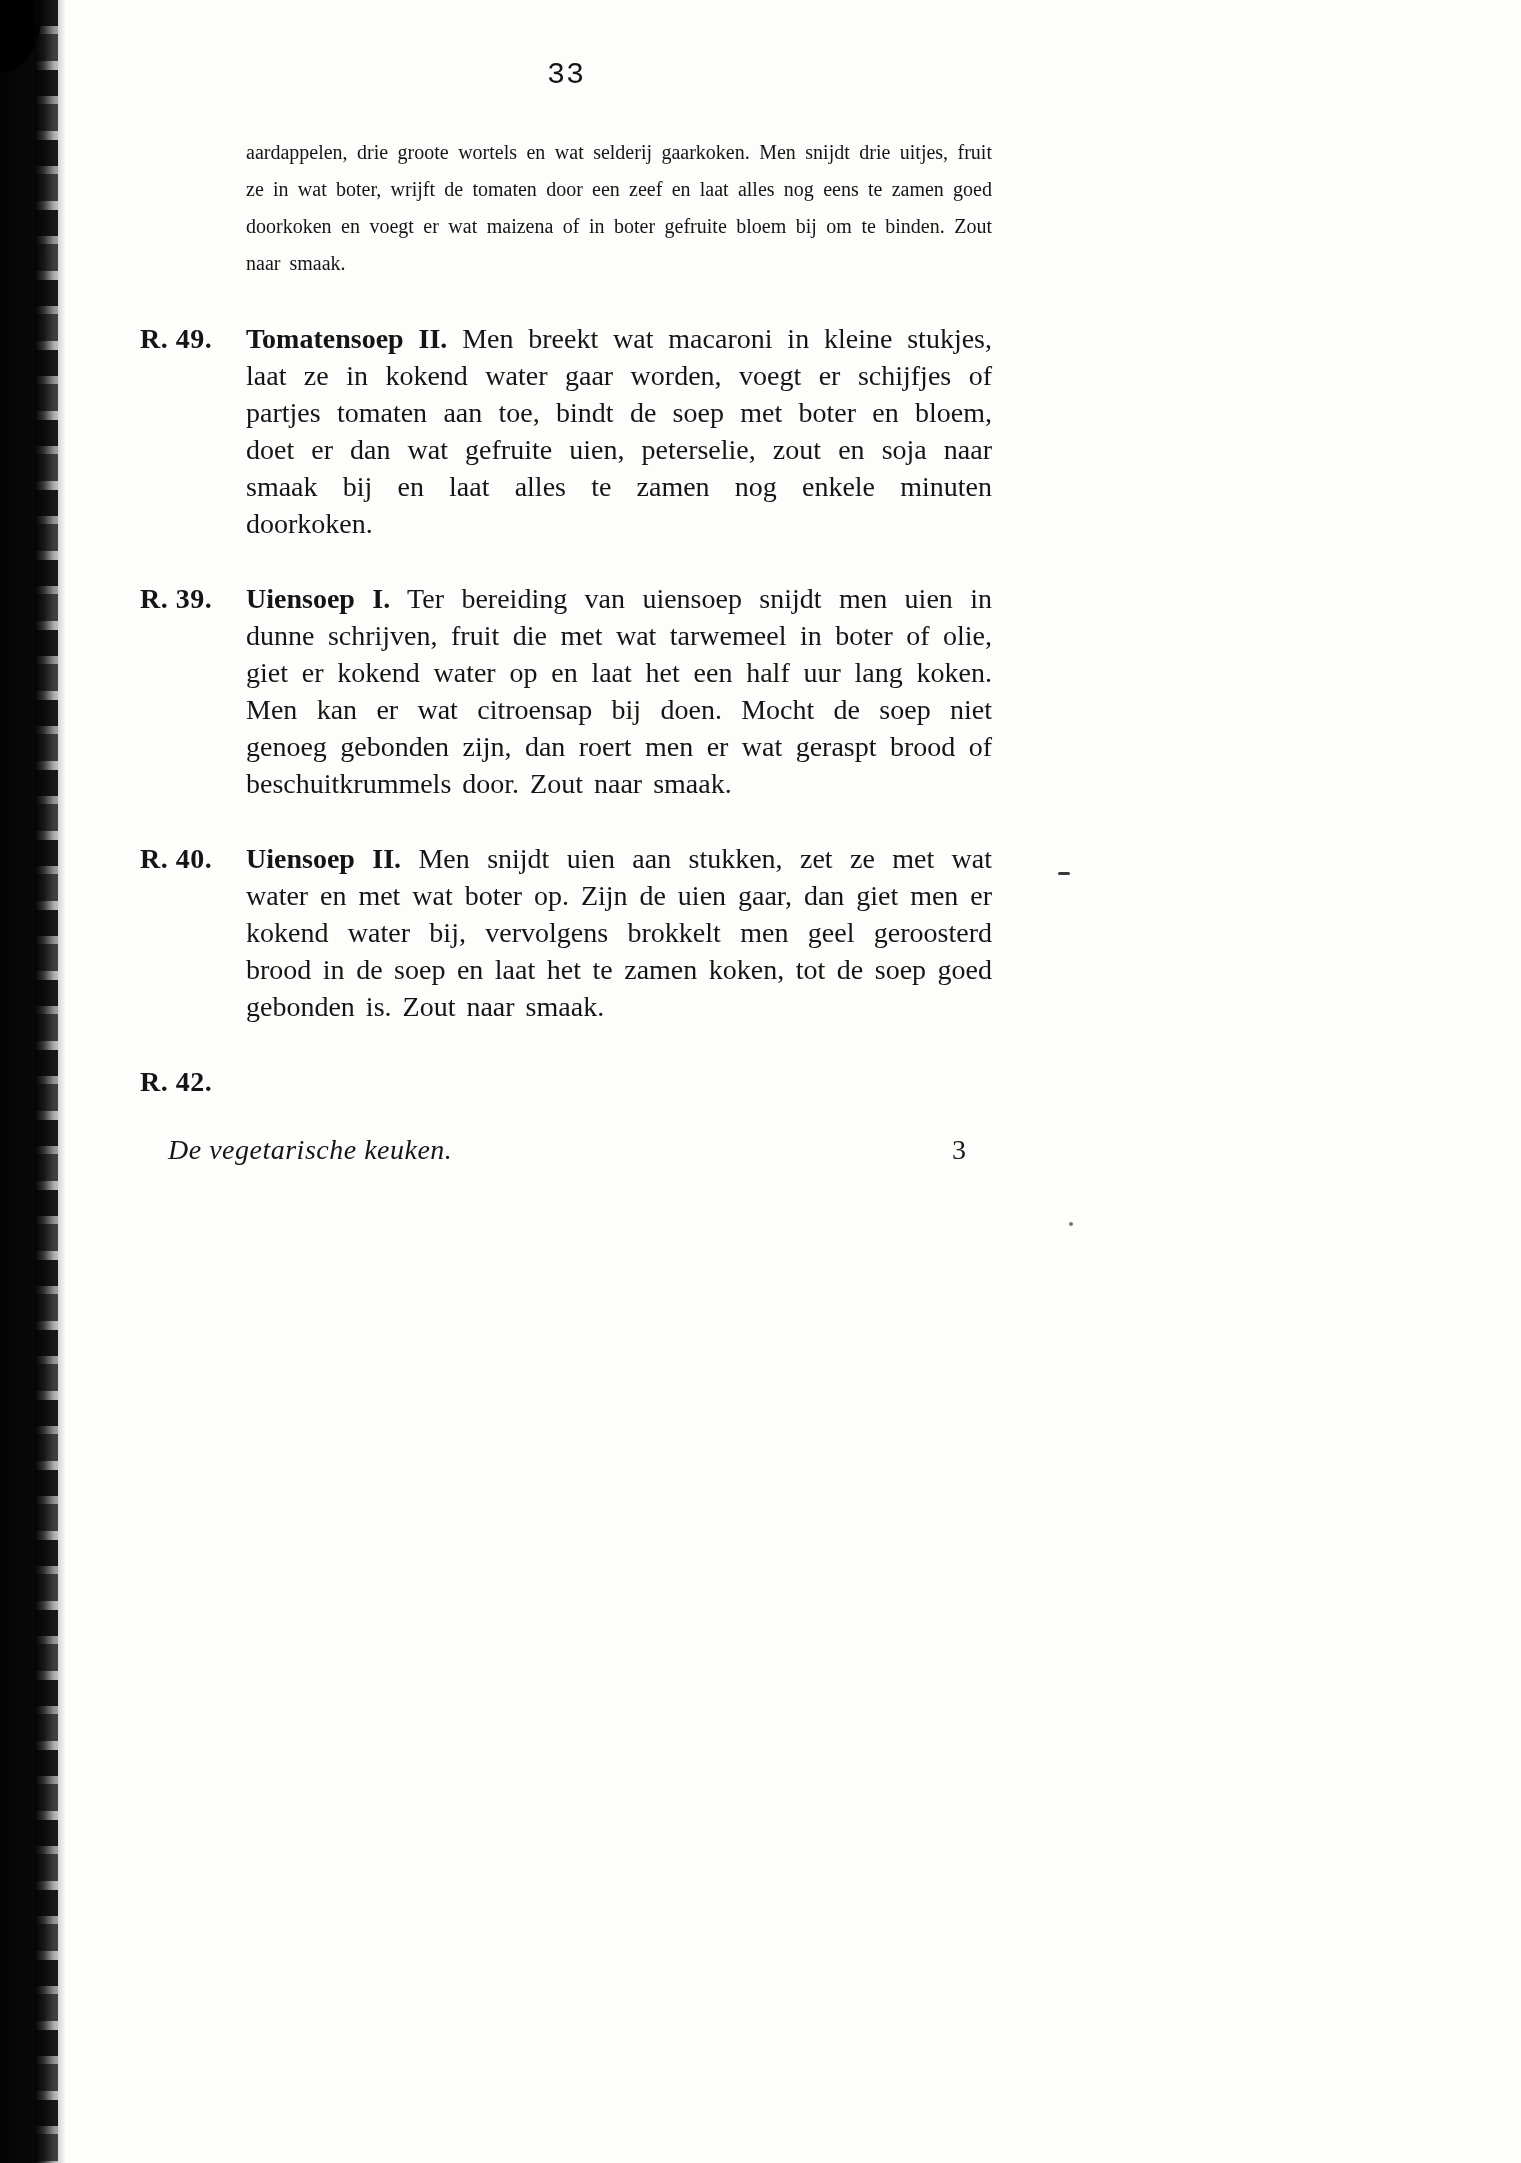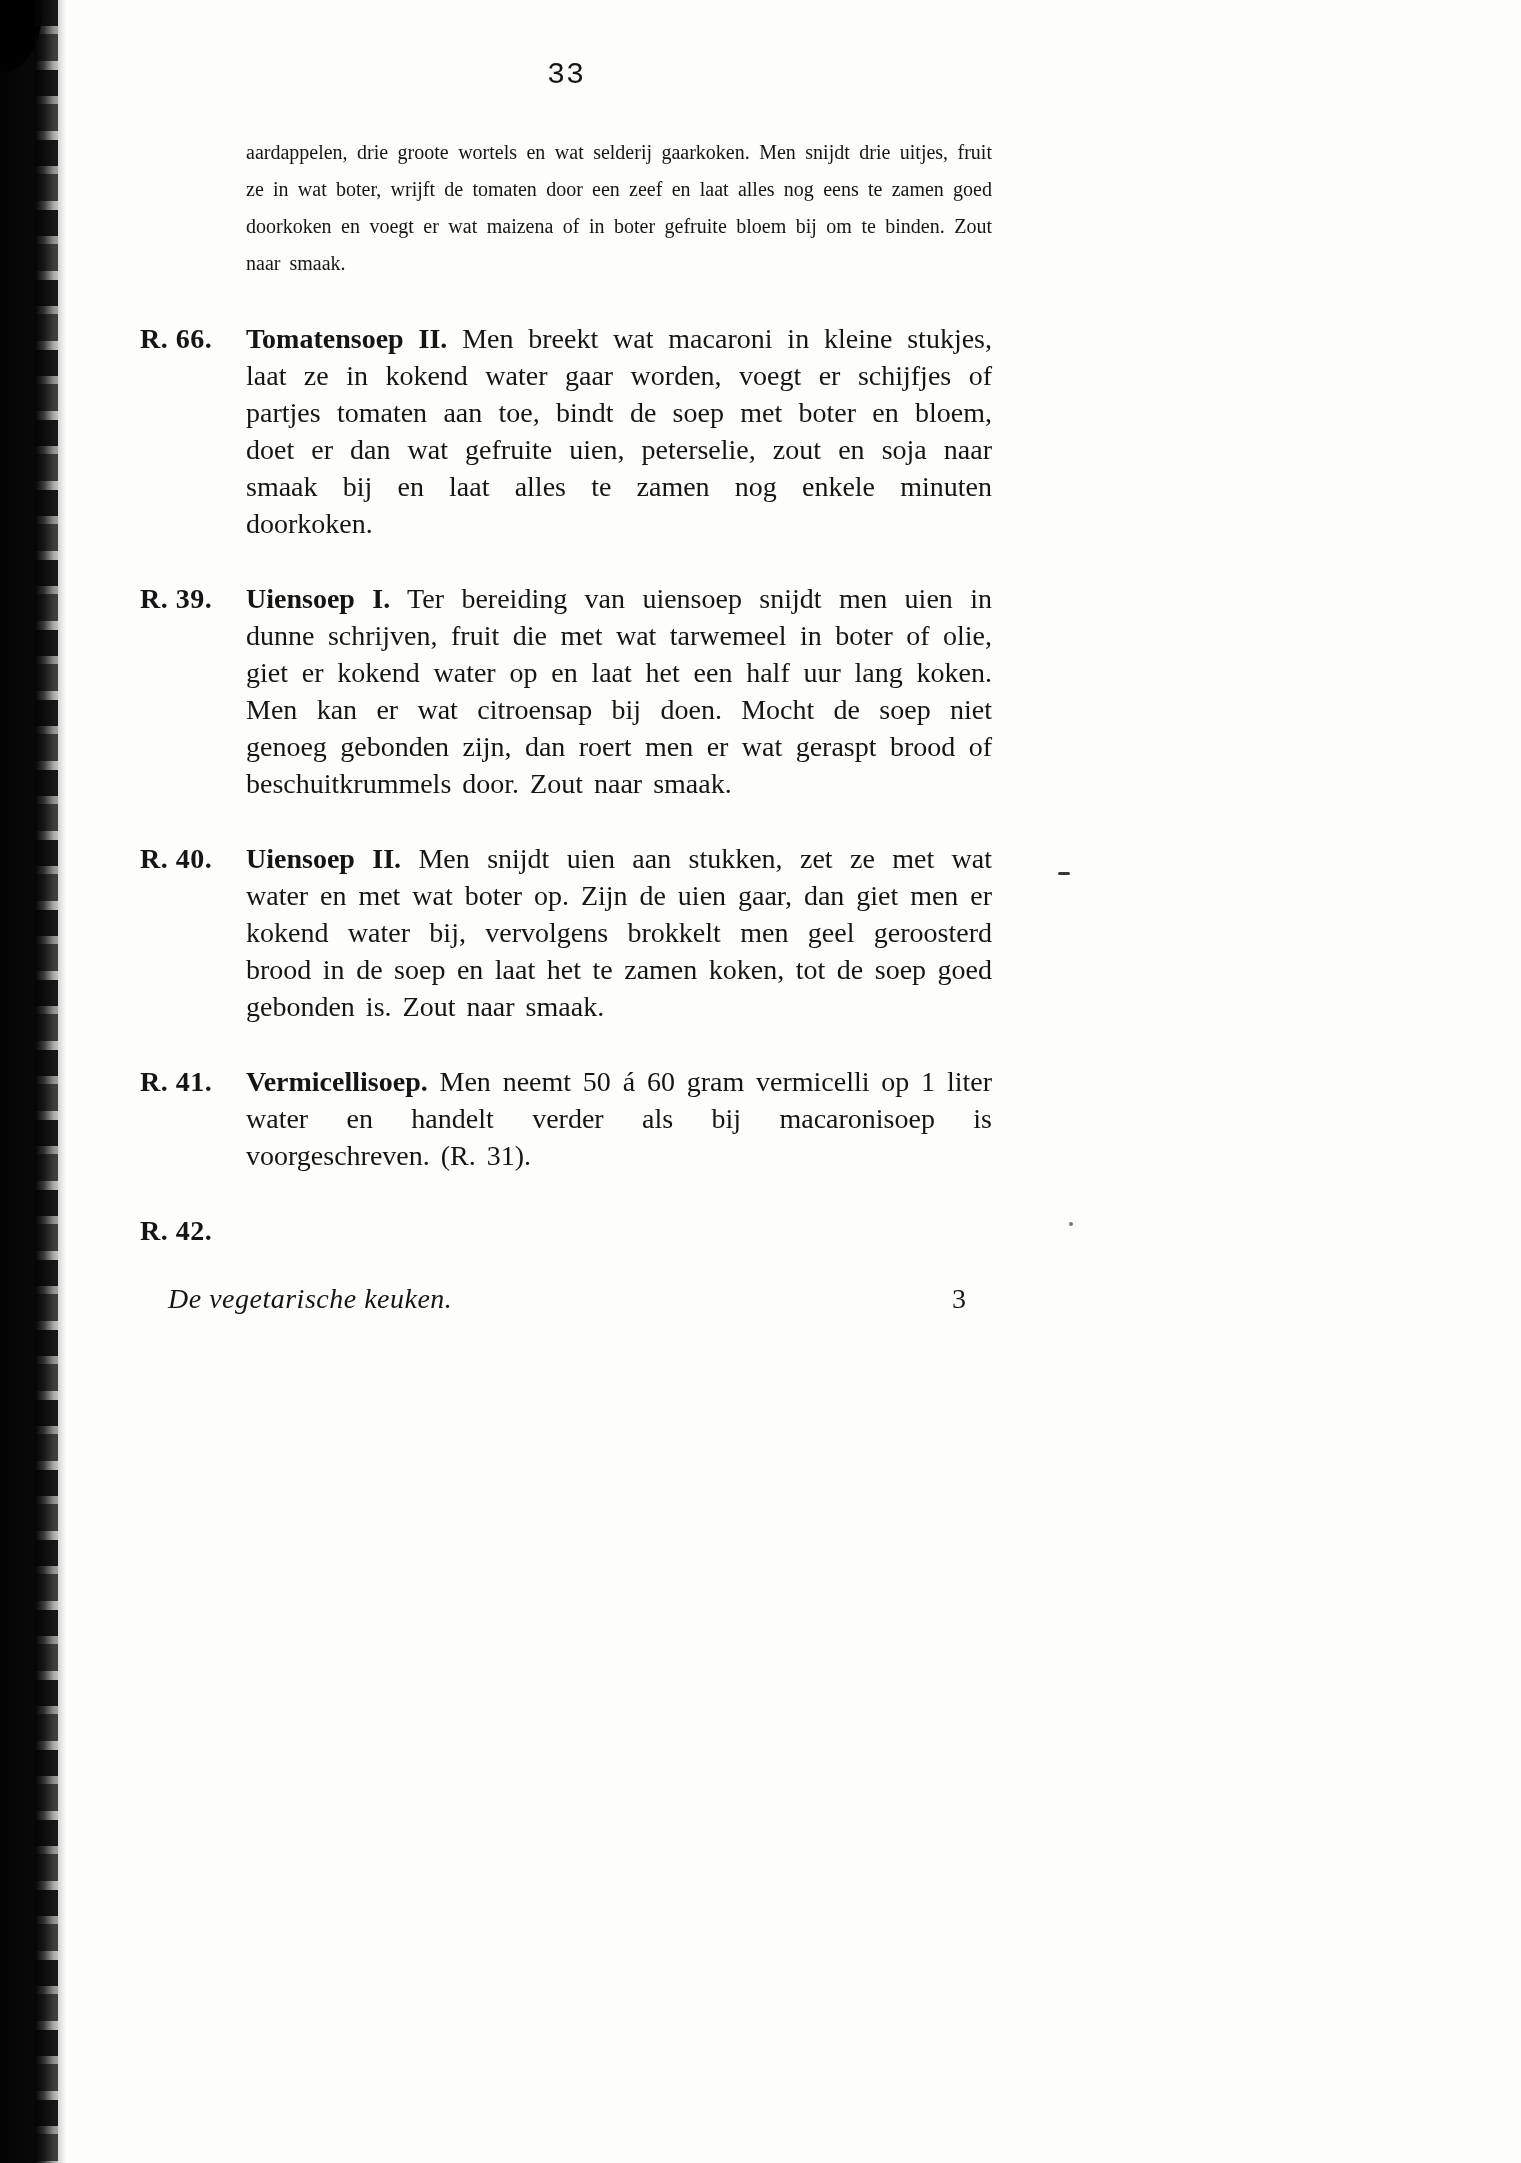--- a/index.html
+++ b/index.html
@@ -140,21 +140,21 @@
     <div class="binding-blob"></div>
   </div>
 
   <div class="content">
 
     <div class="page-number">33</div>
 
     <p class="intro">aardappelen, drie groote wortels en wat selderij gaarkoken. Men snijdt drie uitjes, fruit ze in wat boter, wrijft de tomaten door een zeef en laat alles nog eens te zamen goed doorkoken en voegt er wat maizena of in boter gefruite bloem bij om te binden. Zout naar smaak.</p>
 
     <div class="recipe">
-      <div class="r-num">R. 66.</div>
+      <div class="r-num">R. 49.</div>
       <div class="r-body">
         <span class="r-title">Tomatensoep II.</span>
         <span>Men breekt wat macaroni in kleine stukjes, laat ze in kokend water gaar worden, voegt er schijfjes of partjes tomaten aan toe, bindt de soep met boter en bloem, doet er dan wat gefruite uien, peterselie, zout en soja naar smaak bij en laat alles te zamen nog enkele minuten doorkoken.</span>
       </div>
     </div>
 
     <div class="recipe">
       <div class="r-num">R. 39.</div>
       <div class="r-body">
         <span class="r-title">Uiensoep I.</span>
@@ -163,27 +163,20 @@
     </div>
 
     <div class="recipe">
       <div class="r-num">R. 40.</div>
       <div class="r-body">
         <span class="r-title">Uiensoep II.</span>
         <span>Men snijdt uien aan stukken, zet ze met wat water en met wat boter op. Zijn de uien gaar, dan giet men er kokend water bij, vervolgens brokkelt men geel geroosterd brood in de soep en laat het te zamen koken, tot de soep goed gebonden is. Zout naar smaak.</span>
       </div>
     </div>
 
-    <div class="recipe">
-      <div class="r-num">R. 41.</div>
-      <div class="r-body">
-        <span class="r-title">Vermicellisoep.</span>
-        <span>Men neemt 50 á 60 gram vermicelli op 1 liter water en handelt verder als bij macaronisoep is voorgeschreven. (R. 31).</span>
-      </div>
-    </div>
 
     <div class="recipe">
       <div class="r-num">R. 42.</div>
     </div>
 
     <div class="footer">
       <span class="f-title">De vegetarische keuken.</span>
       <span class="f-page">3</span>
     </div>
 

